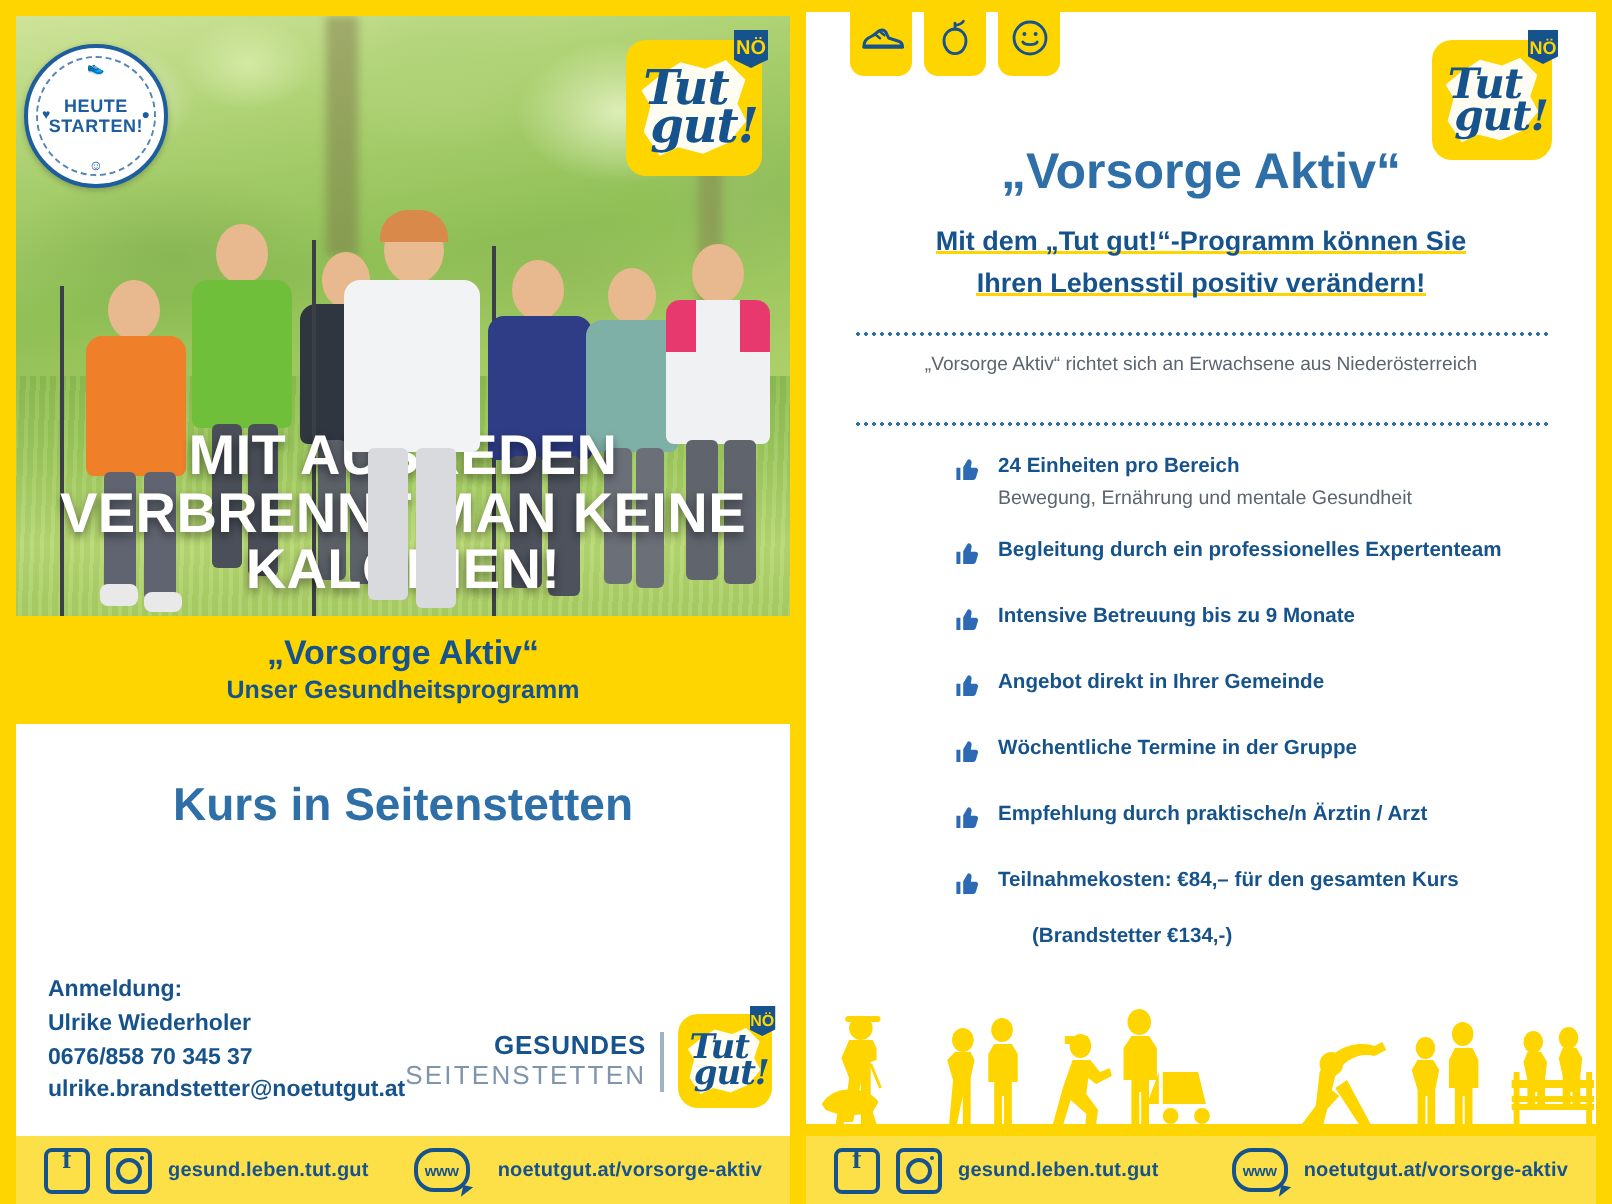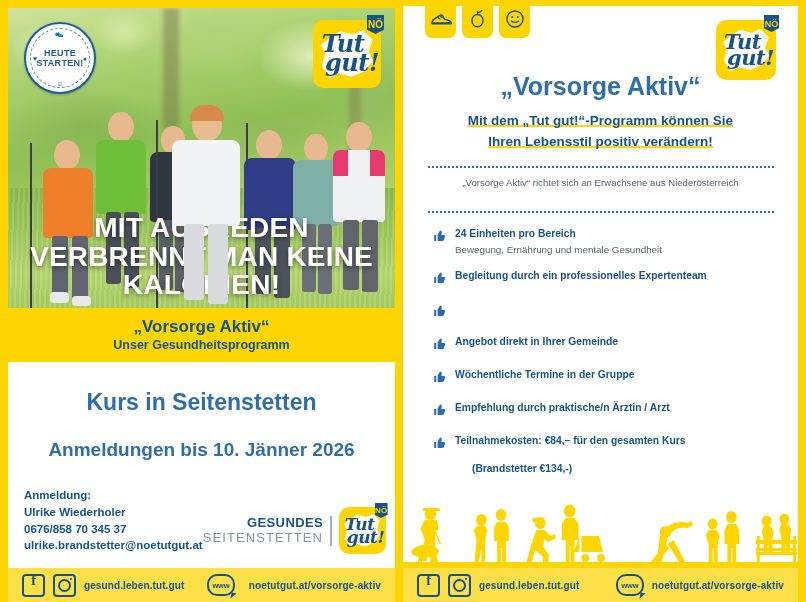--- a/index.html
+++ b/index.html
@@ -47,21 +47,21 @@
 
   
   .walkers{position:absolute;left:0;right:0;bottom:0;height:225px;}
   .w{position:absolute;bottom:0;}
   .w .head{width:100%;border-radius:50%;background:#e8b98f;position:absolute;}
   .w .body{position:absolute;border-radius:8px 8px 4px 4px;}
   .w .legs{position:absolute;background:#5f6470;border-radius:3px;}
   .pole{position:absolute;width:2px;background:#3c3f46;bottom:0;}
 
   .badge-heute{
-    position:absolute;left:16px;top:14px;width:68px;height:68px;border-radius:50%;
+    position:absolute;left:4px;top:14px;width:68px;height:68px;border-radius:50%;
     background:#ffffff;border:2px solid #1d5e9e;
     display:flex;justify-content:center;flex-direction:column;
     box-shadow:0 1px 3px rgba(0,0,0,.25);
   }
   .badge-heute .ring{position:absolute;inset:4px;border-radius:50%;border:1.5px dashed #1d5e9e;opacity:.75;}
   .badge-heute .txt{
     color:#1d5e9e;font-weight:bold;font-size:9px;line-height:10px;text-align:center;
     letter-spacing:.3px;position:relative;z-index:2;text-transform:uppercase;
   }
   .badge-heute .mini{position:absolute;color:#1d5e9e;font-size:7px;}
@@ -163,21 +163,21 @@
   .tutgut-right .noe{right:-3px;top:-5px;width:15px;height:17px;font-size:9px;
     clip-path:polygon(0 0,100% 0,100% 78%,50% 100%,0 78%);}
 
   .rtitle{text-align:center;color:#2f6fa8;font-size:25px;font-weight:bold;margin-top:34px;}
   .rsub{text-align:center;color:#16538c;font-size:13.5px;font-weight:bold;line-height:1.55;margin-top:10px;padding:0 20px;}
   .rsub span{background:linear-gradient(transparent 82%, #FFD500 82%, #FFD500 95%, transparent 95%);}
   .dots{height:2px;margin:13px 24px 0 24px;
     background-image:radial-gradient(circle, #2f6fa8 0.8px, transparent 1px);
     background-size:4px 2px;background-repeat:repeat-x;}
   .rdesc{text-align:center;color:#5a6570;font-size:9.6px;line-height:1.65;padding:7px 26px 7px 26px;}
-  .bullets{padding:14px 0 0 30px;}
+  .bullets{padding:14px 0 0 30px;margin-left:44px;}
   .bullet{display:flex;align-items:flex-start;gap:9px;margin-bottom:14px;}
   .bullet .tu{flex:none;margin-top:1px;}
   .btext{color:#16538c;font-size:10.3px;font-weight:bold;line-height:1.35;}
   .bsubtext{color:#5a6570;font-size:9.8px;font-weight:normal;margin-top:3px;}
   .bnote{color:#16538c;font-size:10.3px;font-weight:bold;padding-left:39px;margin-top:-4px;}
   .silhouettes{position:absolute;left:0;right:0;bottom:0;height:72px;}
   .silhouettes svg{display:block;width:100%;height:100%;}
   .footer.right-f{justify-content:space-between;}
   .fgrp{display:flex;align-items:center;gap:8px;}
 </style>
@@ -280,21 +280,20 @@
 
     <div class="yellowband">
       <div class="t1">„Vorsorge Aktiv“</div>
       <div class="t2">Unser Gesundheitsprogramm</div>
     </div>
 
     <div class="whitebox">
       <div class="course">
         <div>Kurs in Seitenstetten</div>
       </div>
-      <div class="deadline">Anmeldungen bis 10. Jänner 2026</div>
 
       <div class="contactrow">
         <div class="contact">
           <div>Anmeldung:</div>
           <div>Ulrike Wiederholer</div>
           <div>0676/858 70 345 37</div>
           <div>ulrike.brandstetter@noetutgut.at</div>
         </div>
         <div class="gesundes">
           <div class="words">
@@ -396,20 +395,21 @@
               </svg>
           </span>
           <div class="btext">Begleitung durch ein professionelles Expertenteam</div>
         </div>
         <div class="bullet">
           <span class="tu">
             <svg width="13" height="13" viewBox="0 0 13 13">
                 <path d="M4.2 12h5.3c.8 0 1.3-.5 1.5-1.2l1-3.4c.2-.8-.4-1.5-1.2-1.5H8.4l.4-2.5c.1-.9-.5-1.7-1.3-1.8-.4 0-.7.2-.9.6L4.6 5.6V12zM1.2 12h2V5.9h-2z" fill="#2c6ab5"></path>
               </svg>
           </span>
+          <div class="btext">Intensive Betreuung bis zu 9 Monate</div>
         </div>
         <div class="bullet">
           <span class="tu">
             <svg width="13" height="13" viewBox="0 0 13 13">
                 <path d="M4.2 12h5.3c.8 0 1.3-.5 1.5-1.2l1-3.4c.2-.8-.4-1.5-1.2-1.5H8.4l.4-2.5c.1-.9-.5-1.7-1.3-1.8-.4 0-.7.2-.9.6L4.6 5.6V12zM1.2 12h2V5.9h-2z" fill="#2c6ab5"></path>
               </svg>
           </span>
           <div class="btext">Angebot direkt in Ihrer Gemeinde</div>
         </div>
         <div class="bullet">

